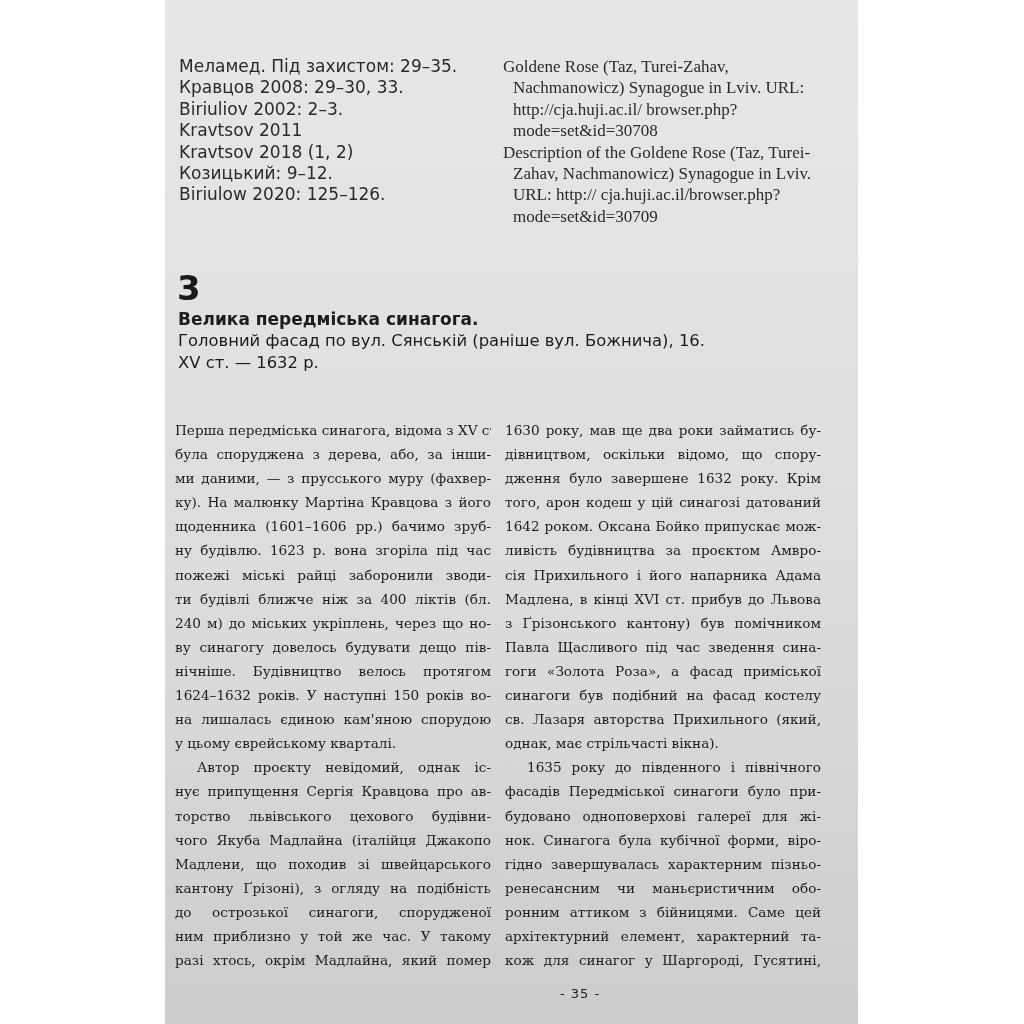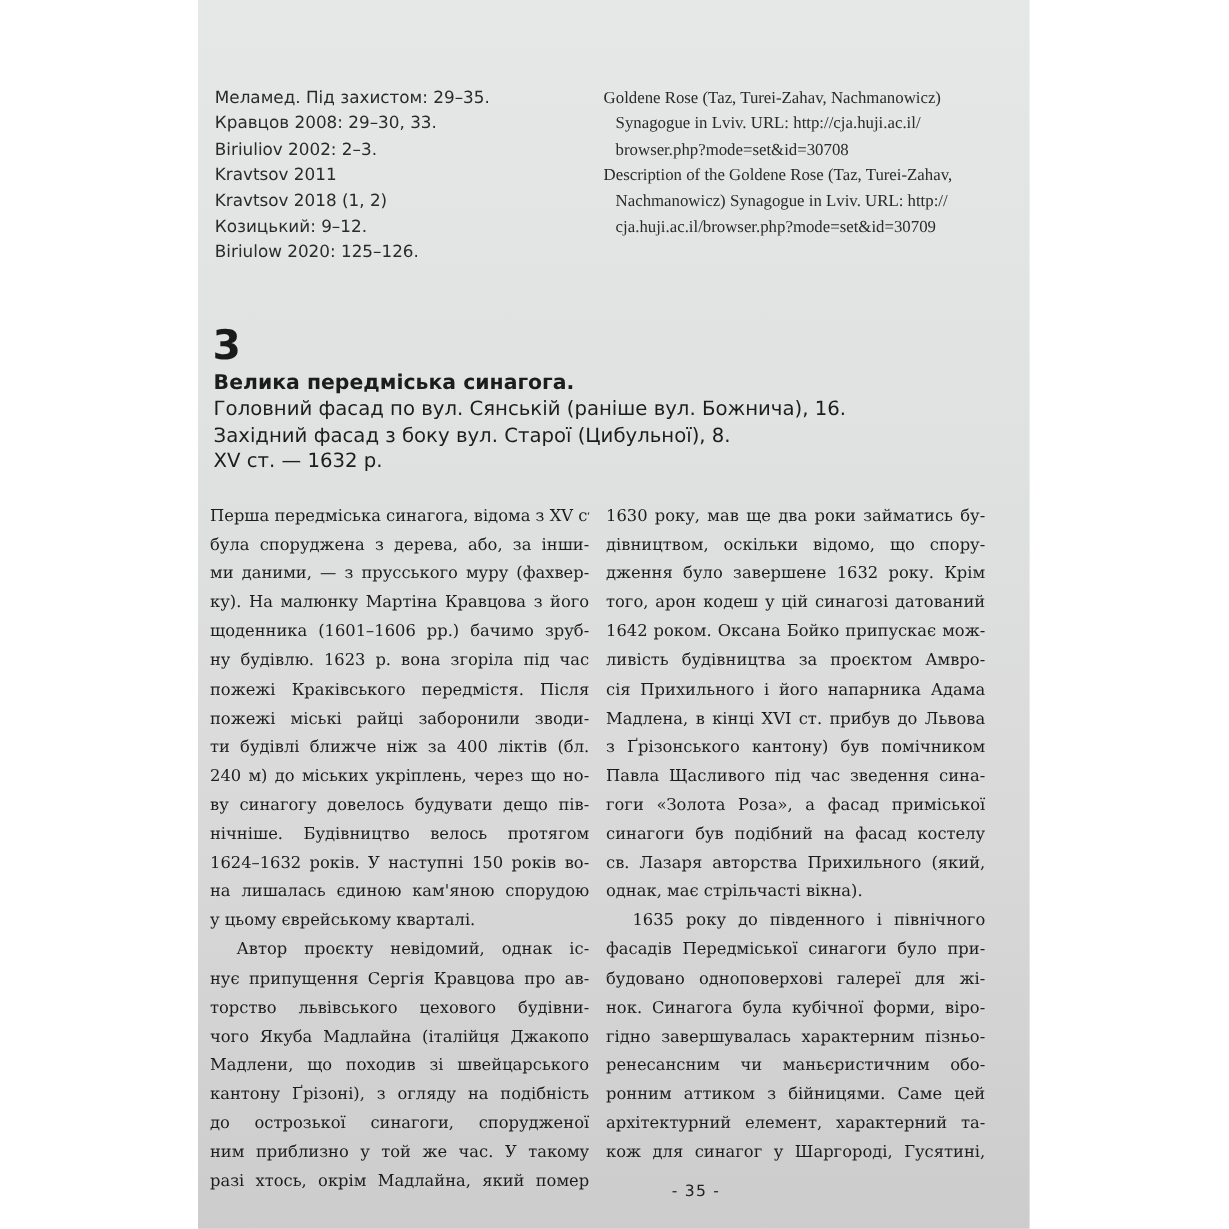--- a/index.html
+++ b/index.html
@@ -14,23 +14,23 @@
       position: absolute;
       left: 165px;
       top: 0;
       width: 693px;
       height: 1024px;
       background: linear-gradient(180deg, #e6e7e7 0%, #e0e2e1 35%, #d8d8d8 70%, #cdcccc 100%);
       color: #1f1f1f;
     }
     .refs {
       position: absolute;
-      top: 72px;
+      top: 56px;
       font-family: "DejaVu Sans", sans-serif;
-      font-size: 14px;
+      font-size: 17px;
       line-height: 21.4px;
       color: #2a2a2a;
     }
     .refs-left { left: 14px; width: 320px; }
     .refs-right { left: 338px; width: 320px; font-family: Liberation Serif, serif; }
     .refs .ref { margin: 0; }
     .refs-right .ref { padding-left: 10px; text-indent: -10px; }
     .section-num {
       position: absolute;
       left: 12px;
@@ -98,32 +98,30 @@
   <div class="refs refs-right">
     <p class="ref">Goldene Rose (Taz, Turei-Zahav, Nachmanowicz) Synagogue in Lviv. URL: http://cja.huji.ac.il/ browser.php?mode=set&amp;id=30708</p>
     <p class="ref">Description of the Goldene Rose (Taz, Turei-Zahav, Nachmanowicz) Synagogue in Lviv. URL: http:// cja.huji.ac.il/browser.php?mode=set&amp;id=30709</p>
   </div>
 
   <div class="section-num">3</div>
 
   <div class="section-head">
     <div class="title">Велика передміська синагога.</div>
     <div>Головний фасад по вул. Сянській (раніше вул. Божнича), 16.</div>
-    <div>Західний фасад з боку вул. Старої (Цибульної), 8.</div>
     <div>XV ст. — 1632 р.</div>
   </div>
 
   <div class="col col-left">
     <span class="line">Перша передміська синагога, відома з XV ст.,</span>
     <span class="line">була споруджена з дерева, або, за інши-</span>
     <span class="line">ми даними, — з прусського муру (фахвер-</span>
     <span class="line">ку). На малюнку Мартіна Кравцова з його</span>
     <span class="line">щоденника (1601–1606 рр.) бачимо зруб-</span>
     <span class="line">ну будівлю. 1623 р. вона згоріла під час</span>
-    <span class="line">пожежі Краківського передмістя. Після</span>
     <span class="line">пожежі міські райці заборонили зводи-</span>
     <span class="line">ти будівлі ближче ніж за 400 ліктів (бл.</span>
     <span class="line">240 м) до міських укріплень, через що но-</span>
     <span class="line">ву синагогу довелось будувати дещо пів-</span>
     <span class="line">нічніше. Будівництво велось протягом</span>
     <span class="line">1624–1632 років. У наступні 150 років во-</span>
     <span class="line">на лишалась єдиною кам'яною спорудою</span>
     <span class="line last">у цьому єврейському кварталі.</span>
     <span class="line" style="padding-left:22px;box-sizing:border-box;">Автор проєкту невідомий, однак іс-</span>
     <span class="line">нує припущення Сергія Кравцова про ав-</span>

